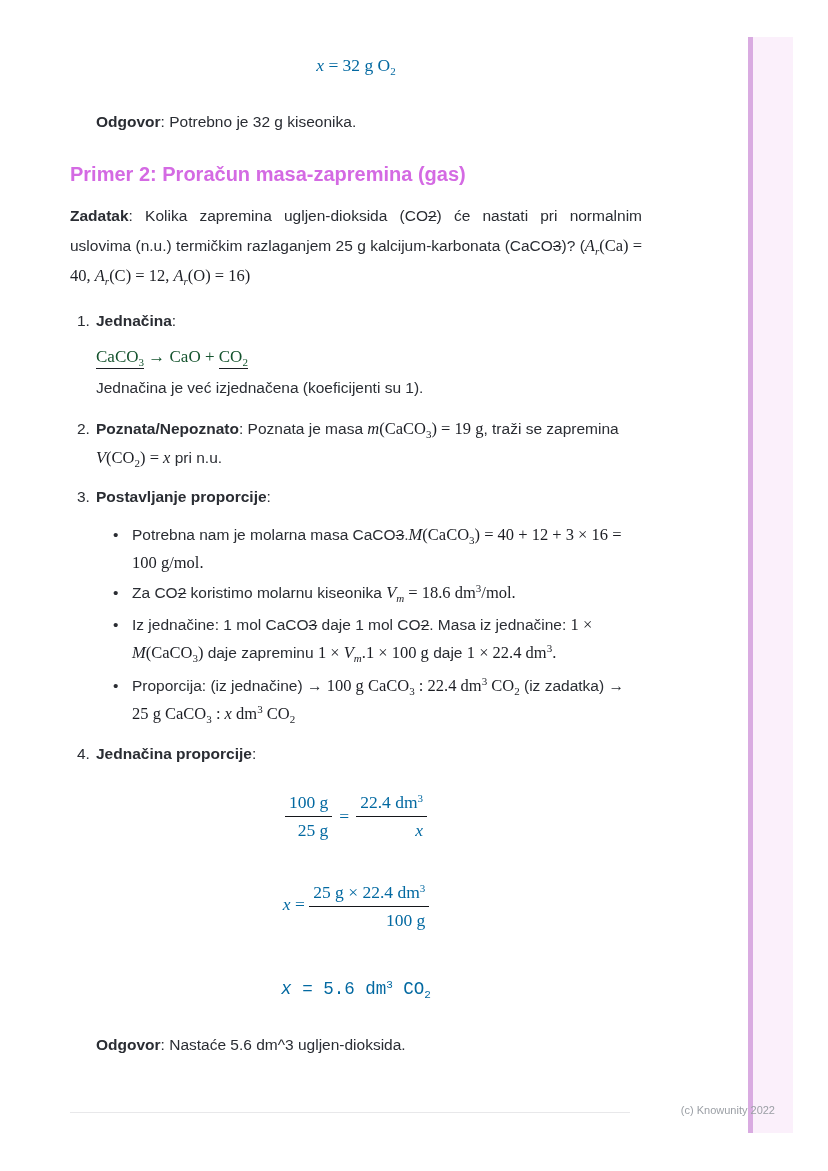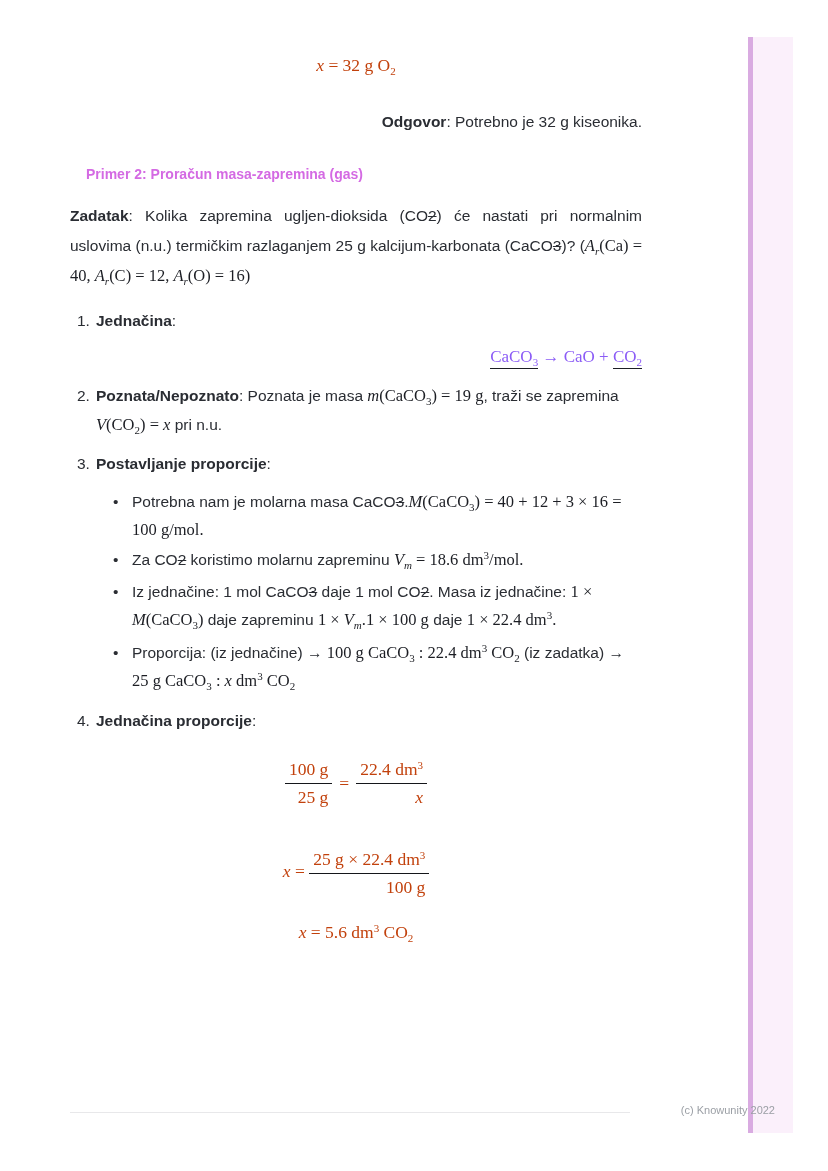--- a/index.html
+++ b/index.html
@@ -10,49 +10,49 @@
   .accent-line{position:absolute;left:748px;top:37px;width:5px;height:1096px;background:#d9abe1;}
   .content{position:absolute;left:70px;top:0;width:572px;font-size:15.5px;line-height:29px;}
 
   .b{font-weight:700;}
   .st{text-decoration:line-through;}
   .m{font-family:"Liberation Serif",serif;font-size:16.5px;color:#1c1e24;}
   .mi{font-style:italic;}
   .sb{font-size:11px;vertical-align:-3.5px;line-height:0;}
   .sp{font-size:11px;vertical-align:6px;line-height:0;}
 
-  .disp{text-align:center;font-family:"Liberation Serif",serif;font-size:17.5px;color:#c2410c;}
+  .disp{text-align:center;font-family:"Liberation Serif",serif;font-size:17.5px;color:#0369a1;}
   .disp-top{padding-top:51px;}
-  .ans{padding-left:26px;text-align:right;}
+  .ans{padding-left:26px;}
   .ans1{margin-top:27px;}
-  .heading{margin:23px 16px 0;font-size:14px;line-height:30px;font-weight:700;color:#d46ae3;}
+  .heading{margin:23px 0 0;font-size:20px;line-height:30px;font-weight:700;color:#d46ae3;}
   .task{margin-top:12px;line-height:30px;text-align:justify;}
   .resenje{margin-top:13px;}
 
   .li{position:relative;padding-left:26px;}
   .li-num{position:absolute;left:7px;top:0;}
   .li1{margin-top:15px;}
   .li2{margin-top:12px;}
   .li3{margin-top:10px;}
   .li4{margin-top:11px;}
 
-  .chem-eq{margin-top:9px;line-height:25px;font-family:"Liberation Serif",serif;font-size:17px;color:#8b5cf6;text-align:right;}
+  .chem-eq{margin-top:9px;line-height:25px;font-family:"Liberation Serif",serif;font-size:17px;color:#14532d;}
   .und{display:inline-block;border-bottom:1.2px solid #1c1e24;padding-bottom:1px;line-height:1.15;}
   .note{margin-top:4px;}
 
   .bul{position:relative;padding-left:62px;line-height:28px;}
   .bul-dot{position:absolute;left:43px;top:0;}
   .b1{margin-top:10px;}
   .b2{margin-top:2px;}
   .b3{margin-top:4px;}
   .b4{margin-top:5px;}
 
   .frac-block1{margin-top:23px;}
   .frac-block2{margin-top:40px;}
-  .disp3{margin-top:20px;}
+  .disp3{margin-top:44px;font-family:Liberation Mono, monospace;}
   .ans2{margin-top:26px;}
 
   .frac{display:inline-block;vertical-align:middle;text-align:right;}
   .fr-n{display:block;border-bottom:1.4px solid #14161a;padding:0 4px 3px;line-height:22px;}
   .fr-d{display:block;padding:2px 4px 0;line-height:22px;}
   .frac-eq{display:inline-block;margin:0 7px;vertical-align:middle;}
 
   .divider{position:absolute;left:70px;top:1112px;width:560px;height:1px;background:#e8e8ea;}
   .footer{position:absolute;top:1103px;right:53px;font-size:11px;line-height:14px;color:#9b9fa5;z-index:3;}
   .accent-fill,.accent-line{z-index:1;}
@@ -81,40 +81,41 @@
       <span class="b">Zadatak</span><span>: Kolika zapremina ugljen-dioksida (CO</span><span class="st">2</span><span>) će nastati pri normalnim uslovima (n.u.) termičkim razlaganjem 25 g kalcijum-karbonata (CaCO</span><span class="st">3</span><span>)? (</span><span class="m"><span class="mi">A</span><span class="sb mi">r</span><span>(Ca) = 40, </span><span class="mi">A</span><span class="sb mi">r</span><span>(C) = 12, </span><span class="mi">A</span><span class="sb mi">r</span><span>(O) = 16)</span></span>
     </div>
 
 
     <div class="li li1">
       <span class="li-num">1.</span>
       <span class="b">Jednačina</span><span>:</span>
       <div class="chem-eq">
         <span class="und"><span>CaCO</span><span class="sb">3</span></span><span> → </span><span>CaO + </span><span class="und"><span>CO</span><span class="sb">2</span></span>
       </div>
+      <div class="note">Jednačina je već izjednačena (koeficijenti su 1).</div>
     </div>
 
     <div class="li li2">
       <span class="li-num">2.</span>
       <span class="b">Poznata/Nepoznato</span><span>: Poznata je masa </span><span class="m"><span class="mi">m</span><span>(CaCO</span><span class="sb">3</span><span>) = 19 g</span></span><span>, traži se zapremina </span><span class="m"><span class="mi">V</span><span>(CO</span><span class="sb">2</span><span>) = </span><span class="mi">x</span></span><span> pri n.u.</span>
     </div>
 
     <div class="li li3">
       <span class="li-num">3.</span>
       <span class="b">Postavljanje proporcije</span><span>:</span>
     </div>
 
     <div class="bul b1">
       <span class="bul-dot">•</span>
       <span>Potrebna nam je molarna masa CaCO</span><span class="st">3</span><span>.</span><span class="m"><span class="mi">M</span><span>(CaCO</span><span class="sb">3</span><span>) = 40 + 12 + 3 × 16 = </span><span>100 g/mol.</span></span>
     </div>
 
     <div class="bul b2">
       <span class="bul-dot">•</span>
-      <span>Za CO</span><span class="st">2</span><span> koristimo molarnu zapreminu </span><span class="m"><span class="mi">V</span><span class="sb mi">m</span><span> = 18.6 dm</span><span class="sp">3</span><span>/mol.</span></span>
+      <span>Za CO</span><span class="st">2</span><span> koristimo molarnu kiseonika </span><span class="m"><span class="mi">V</span><span class="sb mi">m</span><span> = 18.6 dm</span><span class="sp">3</span><span>/mol.</span></span>
     </div>
 
     <div class="bul b3">
       <span class="bul-dot">•</span>
       <span>Iz jednačine: 1 mol CaCO</span><span class="st">3</span><span> daje 1 mol CO</span><span class="st">2</span><span>. Masa iz jednačine: </span><span class="m">1 × </span><span class="m"><span class="mi">M</span><span>(CaCO</span><span class="sb">3</span><span>) </span></span><span>daje zapreminu </span><span class="m"><span>1 × </span><span class="mi">V</span><span class="sb mi">m</span><span>.</span><span>1 × 100 g</span></span><span> daje </span><span class="m"><span>1 × 22.4 dm</span><span class="sp">3</span><span>.</span></span>
     </div>
 
     <div class="bul b4">
       <span class="bul-dot">•</span>
       <span>Proporcija: (iz jednačine) → </span><span class="m"><span>100 g CaCO</span><span class="sb">3</span><span> : 22.4 dm</span><span class="sp">3</span><span> CO</span><span class="sb">2</span></span><span> (iz zadatka) → </span><span class="m"><span>25 g CaCO</span><span class="sb">3</span><span> : </span><span class="mi">x</span><span> dm</span><span class="sp">3</span><span> CO</span><span class="sb">2</span></span>
@@ -139,18 +140,21 @@
       <span class="mi">x</span><span> = </span><span class="frac">
         <span class="fr-n"><span>25 g × 22.4 dm</span><span class="sp">3</span></span>
         <span class="fr-d">100 g</span>
       </span>
     </div>
 
     <div class="disp disp3">
       <span class="mi">x</span><span> = 5.6 dm</span><span class="sp">3</span><span> CO</span><span class="sb">2</span>
     </div>
 
+    <div class="ans ans2">
+      <span class="b">Odgovor</span><span>: Nastaće 5.6 dm^3 ugljen-dioksida.</span>
+    </div>
 
   </div>
 
   <div class="divider"></div>
   <div class="footer">(c) Knowunity 2022</div>
 </div>
 
 </body></html>

